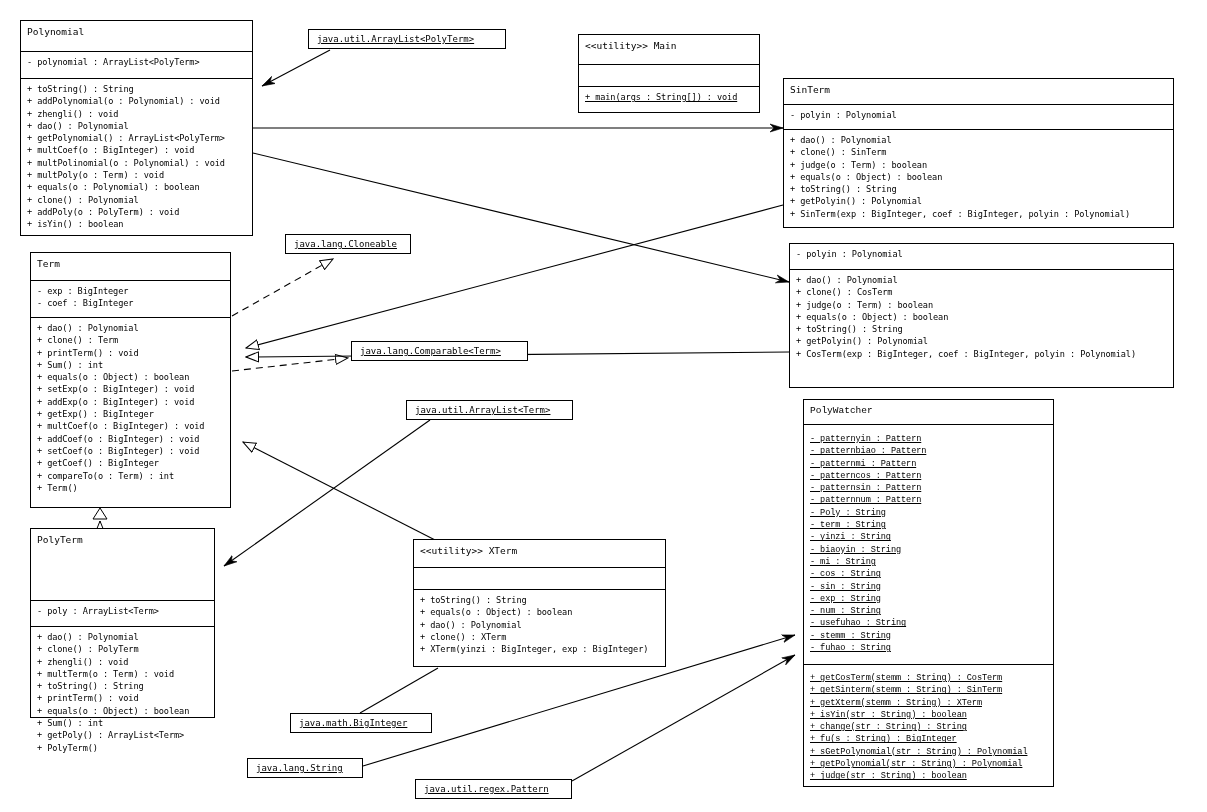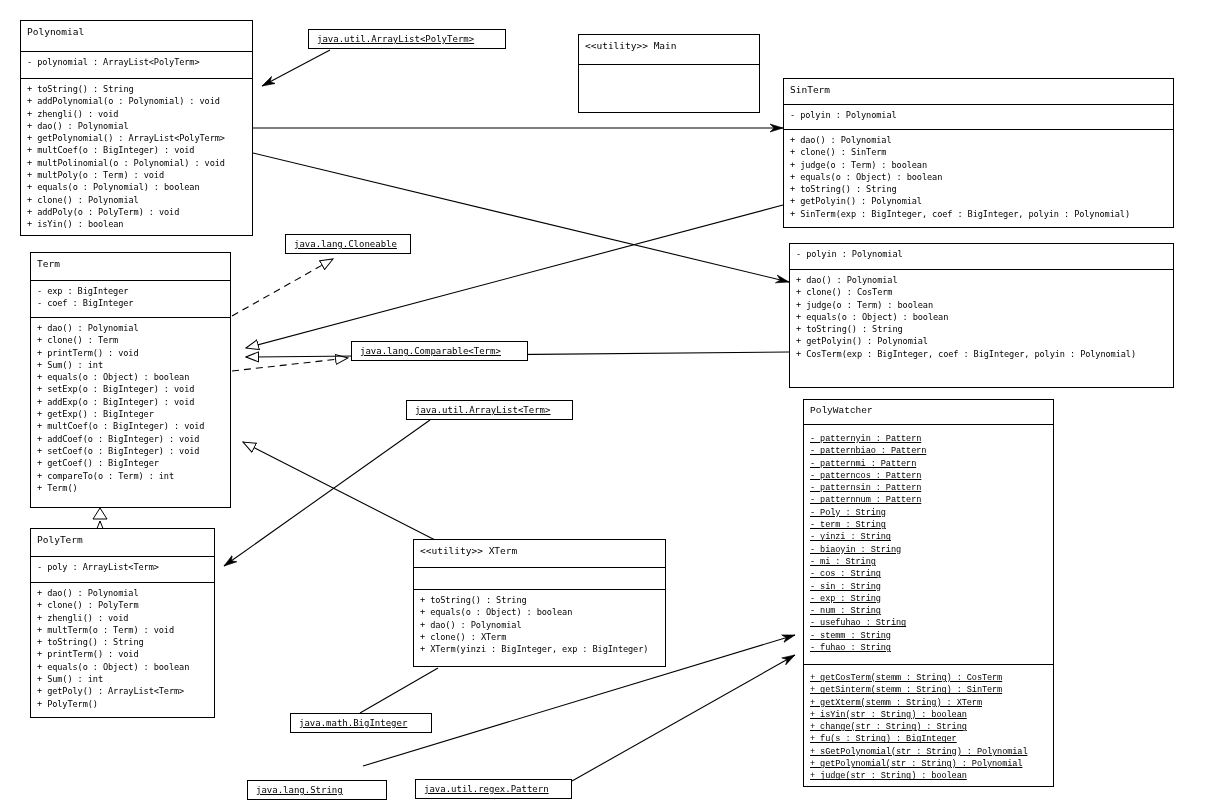--- a/index.html
+++ b/index.html
@@ -196,21 +196,21 @@
       <div class="member">+ getCoef() : BigInteger</div>
       <div class="member">+ compareTo(o : Term) : int</div>
       <div class="member">+ Term()</div>
     </div>
   </div>
 
   <div class="umlbox" style="left:30px; top:528px; width:185px; height:190px;">
     <div class="compart" style="height:27px;">
       <div class="cls-name">PolyTerm</div>
     </div>
-    <div class="compart" style="height:26px;">
+    <div class="compart" style="height:26px;margin-top:44px;">
       <div class="member">- poly : ArrayList&lt;Term&gt;</div>
     </div>
     <div class="compart">
       <div class="member">+ dao() : Polynomial</div>
       <div class="member">+ clone() : PolyTerm</div>
       <div class="member">+ zhengli() : void</div>
       <div class="member">+ multTerm(o : Term) : void</div>
       <div class="member">+ toString() : String</div>
       <div class="member">+ printTerm() : void</div>
       <div class="member">+ equals(o : Object) : boolean</div>
@@ -218,20 +218,23 @@
       <div class="member">+ getPoly() : ArrayList&lt;Term&gt;</div>
       <div class="member">+ PolyTerm()</div>
     </div>
   </div>
 
   <div class="umlbox" style="left:578px; top:34px; width:182px; height:79px;">
     <div class="compart" style="height:29px;">
       <div class="cls-name">&lt;&lt;utility&gt;&gt; Main</div>
     </div>
     <div class="compart empty" style="height:22px;"></div>
+    <div class="compart">
+      <div class="member stat">+ main(args : String[]) : void</div>
+    </div>
   </div>
 
   <div class="umlbox" style="left:413px; top:539px; width:253px; height:128px;">
     <div class="compart" style="height:27px;">
       <div class="cls-name">&lt;&lt;utility&gt;&gt; XTerm</div>
     </div>
     <div class="compart empty" style="height:22px;"></div>
     <div class="compart">
       <div class="member">+ toString() : String</div>
       <div class="member">+ equals(o : Object) : boolean</div>
@@ -324,21 +327,21 @@
   </div>
 
   <div class="refbox" style="left:406px; top:400px; width:167px; height:20px;">
     <span class="reflabel">java.util.ArrayList&lt;Term&gt;</span>
   </div>
 
   <div class="refbox" style="left:290px; top:713px; width:142px; height:20px;">
     <span class="reflabel">java.math.BigInteger</span>
   </div>
 
-  <div class="refbox" style="left:247px; top:780px; width:140px; height:20px;">
+  <div class="refbox" style="left:247px; top:758px; width:116px; height:20px;">
     <span class="reflabel">java.lang.String</span>
   </div>
 
   <div class="refbox" style="left:415px; top:779px; width:157px; height:20px;">
     <span class="reflabel">java.util.regex.Pattern</span>
   </div>
 
 </div>
 
 </body></html>

